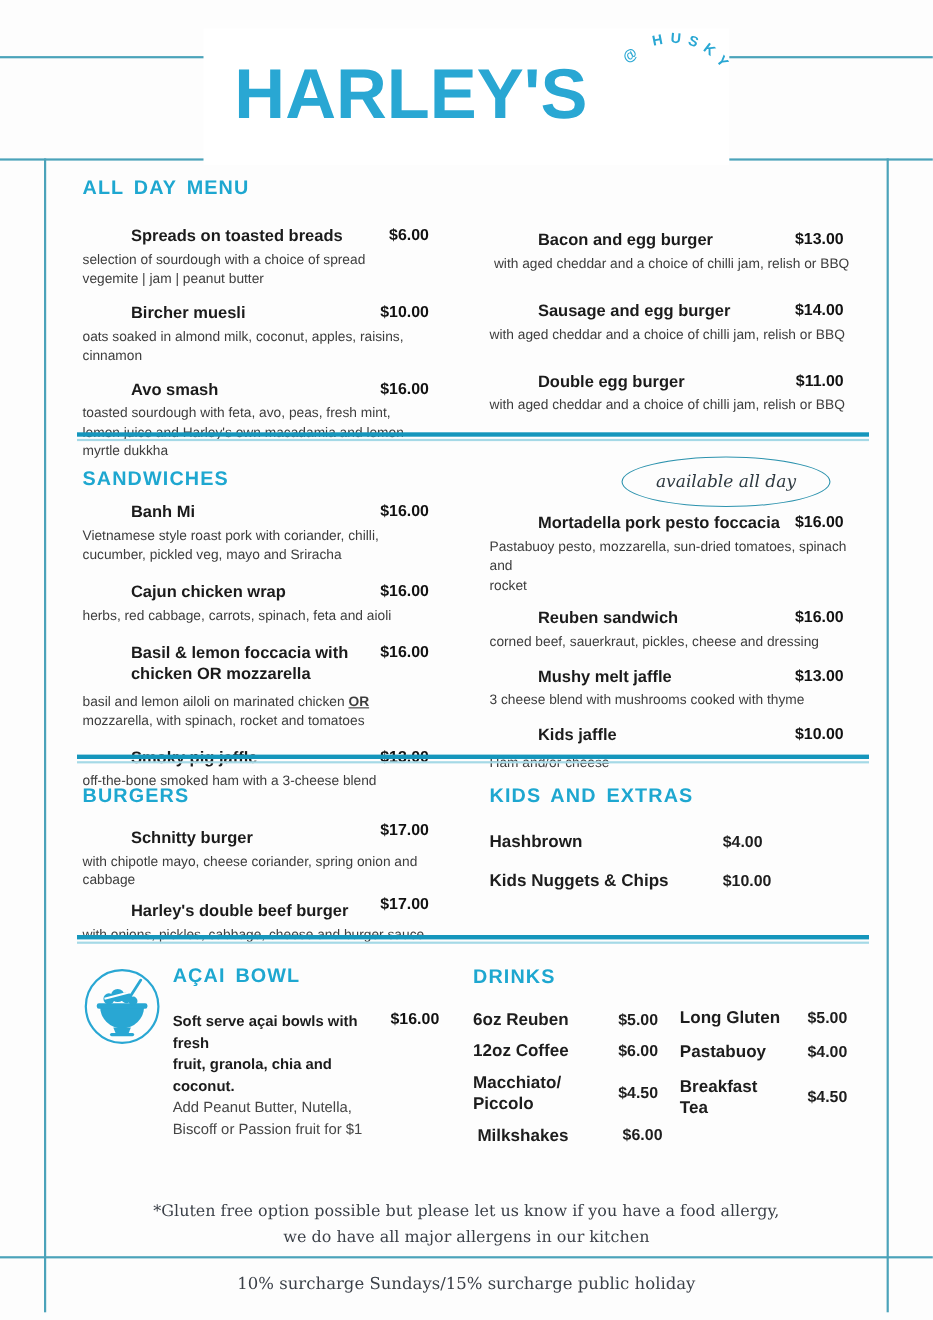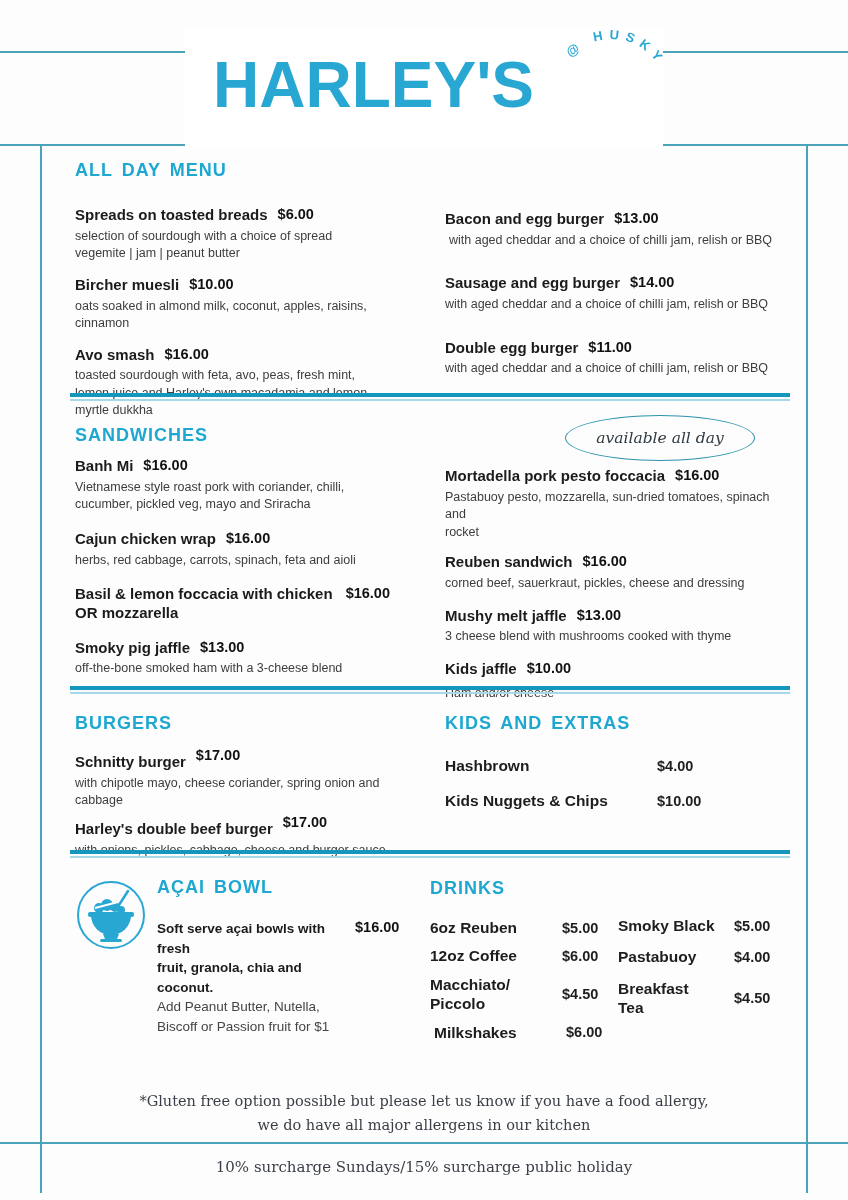--- a/index.html
+++ b/index.html
@@ -37,21 +37,21 @@
   }
 
   
   .divider{position:absolute;left:70px;width:720px;}
   .divider .d1{height:4px;background:#1596bc;}
   .divider .d2{height:2px;background:#a5d9e6;margin-top:2px;}
 
   
   .col{position:absolute;}
   .item{margin-bottom:13px;}
-  .item-head{display:flex;align-items:flex-start;}
+  .item-head{display:flex;justify-content:space-between;align-items:flex-start;margin-left:44px;}
   .item-name{font-weight:bold;font-size:15px;line-height:1.25;color:#1b1b1b;padding-right:10px;}
   .item-price{font-weight:bold;font-size:14.5px;white-space:nowrap;color:#111;}
   .item-desc{font-size:12.5px;color:#3d3d3d;line-height:1.4;margin-top:3px;white-space:pre-line;}
   .desc-nowrap{white-space:nowrap;}
   .or-mark{font-weight:bold;text-decoration:underline;}
 
   
   .badge-oval{
     position:absolute;border:1.5px solid #2d93ae;border-radius:50%;
     display:flex;align-items:center;justify-content:center;
@@ -182,20 +182,22 @@
           <span class="item-name">Cajun chicken wrap</span>
           <span class="item-price">$16.00</span>
         </div>
       <div class="item-desc">herbs, red cabbage, carrots, spinach, feta and aioli</div>
     </div>
     <div class="item" style="margin-bottom:16px;">
       <div class="item-head">
           <span class="item-name">Basil &amp; lemon foccacia with chicken OR mozzarella</span>
           <span class="item-price">$16.00</span>
         </div>
+      <div class="item-desc" style="margin-top:7px;"><span>basil and lemon ailoli on marinated chicken </span><span class="or-mark">OR</span><span>
+mozzarella,  with spinach, rocket and tomatoes</span></div>
     </div>
     <div class="item">
       <div class="item-head">
           <span class="item-name">Smoky pig jaffle</span>
           <span class="item-price">$13.00</span>
         </div>
       <div class="item-desc">off-the-bone smoked ham with a 3-cheese blend</div>
     </div>
   </div>
 
@@ -320,21 +322,21 @@
         <span class="dprice">$4.50</span>
       </div>
     <div class="drow" style="padding-left:4px;">
         <span class="dname">Milkshakes</span>
         <span class="dprice">$6.00</span>
       </div>
   </div>
 
   <div class="col dcol2" style="top:38px;left:188px;width:180px;">
     <div class="drow" style="margin-bottom:12px;">
-        <span class="dname">Smoky Black</span>
+        <span class="dname">Long Gluten</span>
         <span class="dprice">$5.00</span>
       </div>
     <div class="drow" style="margin-bottom:12px;">
         <span class="dname">Pastabuoy</span>
         <span class="dprice">$4.00</span>
       </div>
     <div class="drow">
         <span class="dname">Breakfast
 Tea</span>
         <span class="dprice">$4.50</span>

